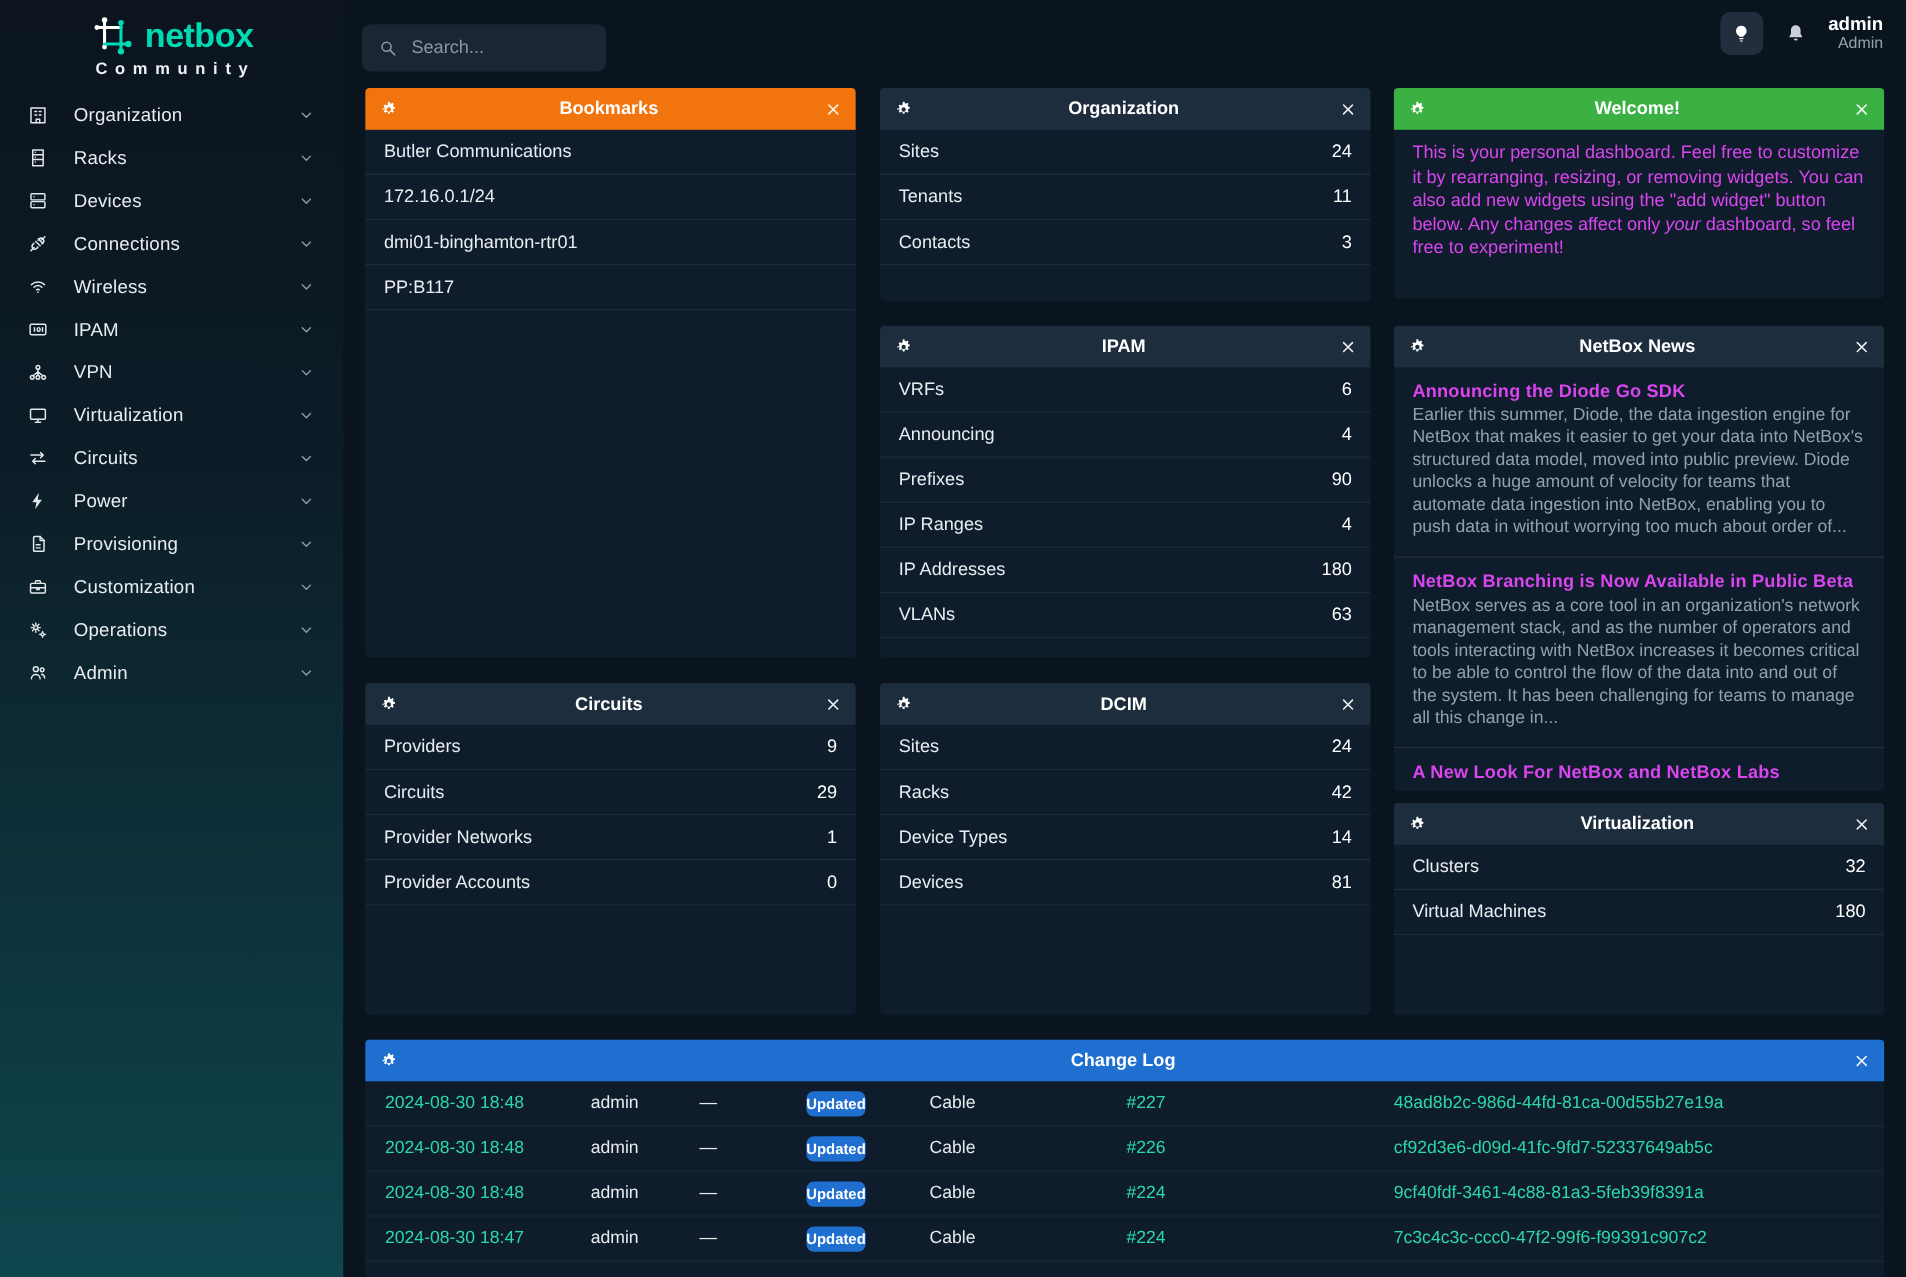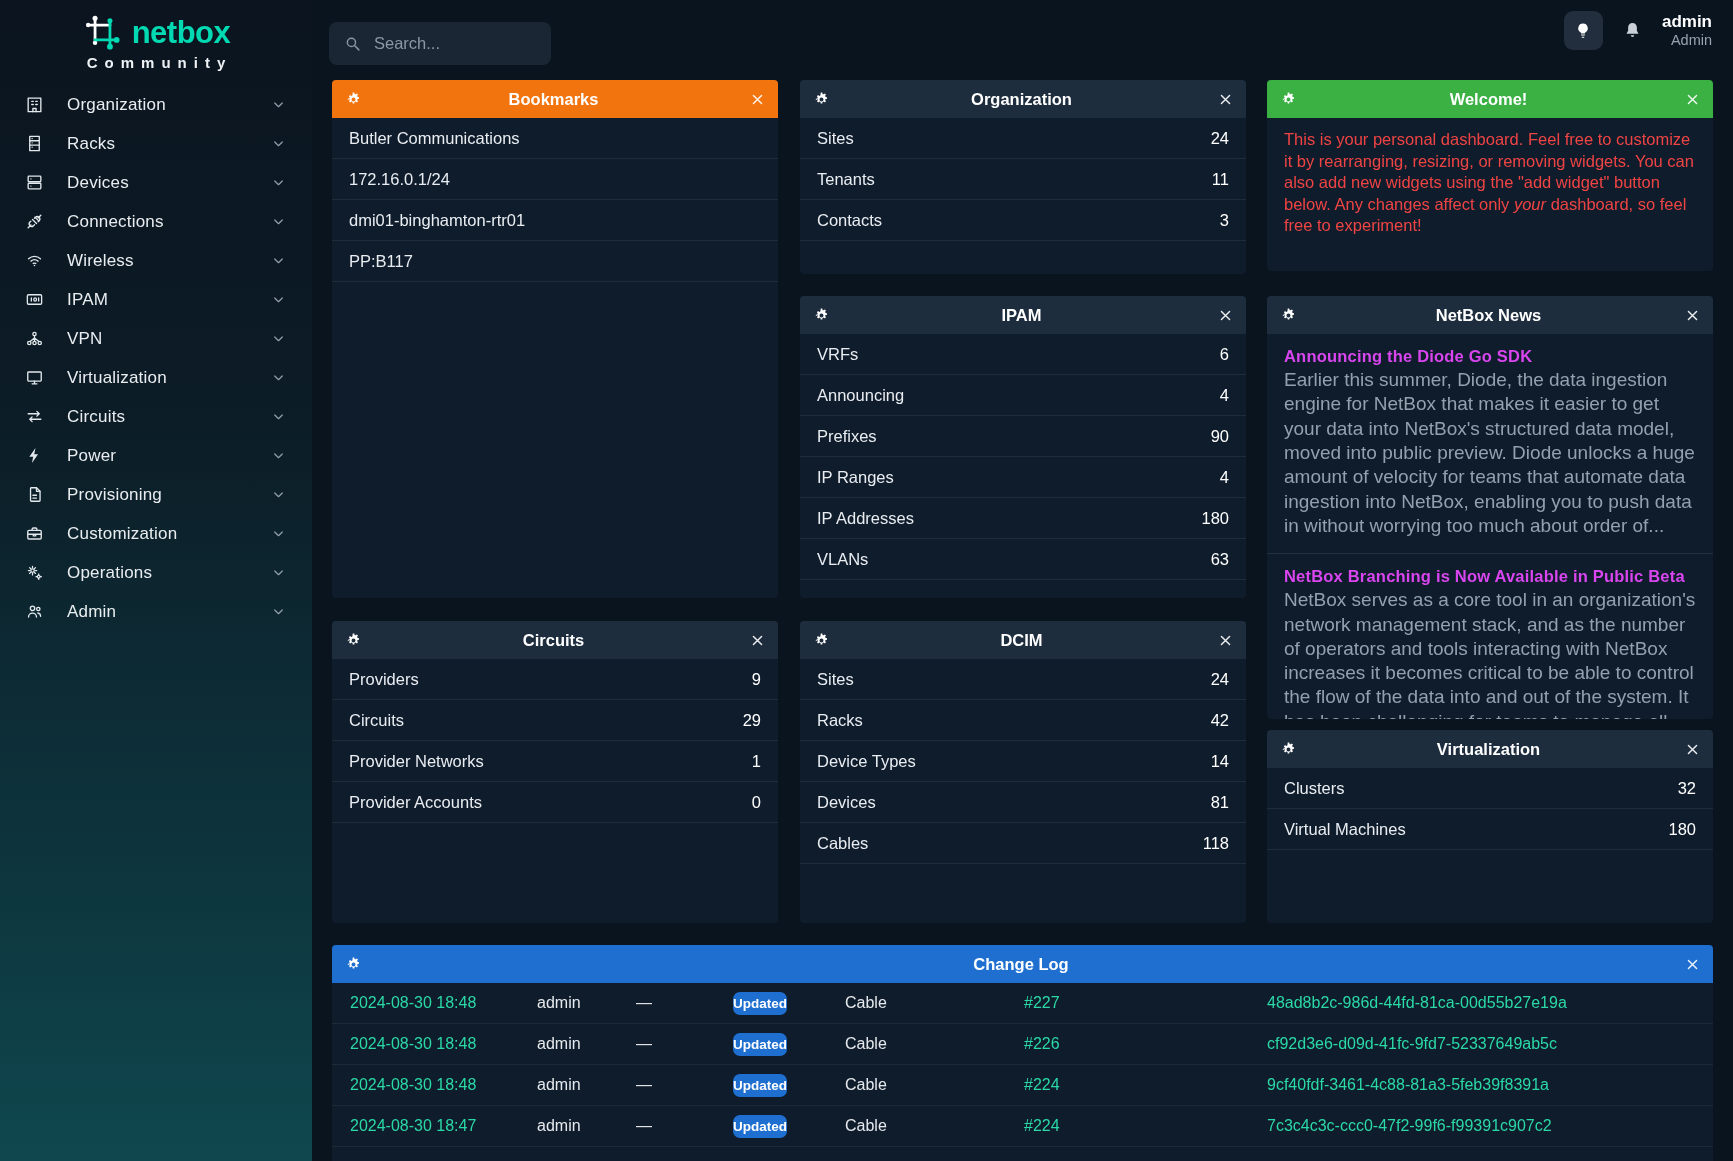--- a/index.html
+++ b/index.html
@@ -59,27 +59,27 @@
   .w-welcome .widget-header{background:var(--welcome-header,#3bb144)}
   .w-changelog .widget-header{background:var(--changelog-header,#1e6fd0)}
   
   .count-row,.bm-row{
     display:flex;justify-content:space-between;align-items:center;height:40px;
     padding:0 17px;border-bottom:1px solid rgba(255,255,255,.07);font-size:16.5px;
   }
   .count-label,.bm-label{color:#e9edf2;cursor:pointer}
   .count-value{color:#fff;cursor:pointer}
   
-  .welcome-body{padding:11px 17px;font-size:16.5px;line-height:1.31;color:#ef4444}
+  .welcome-body{padding:11px 17px;font-size:16.5px;line-height:1.31;color:#d946ef}
   .welcome-body em{font-style:italic}
   
   .article{padding:13px 17px 15px;border-bottom:1px solid rgba(255,255,255,.09)}
   .article:last-child{border-bottom:none}
   .article-title{font-size:16.5px;font-weight:600;color:#d946ef;letter-spacing:.2px;cursor:pointer}
-  .article-body{margin-top:2px;font-size:19px;color:#93a0ae;line-height:1.28}
+  .article-body{margin-top:2px;font-size:16px;color:#93a0ae;line-height:1.28}
   .article-body:empty{display:none}
   
   .cl-grid{display:grid;grid-template-columns:187px 99px 97px 112px 179px 243px 1fr;align-items:center;padding:0 18px}
   .cl-head{height:40px;border-bottom:1px solid rgba(255,255,255,.09)}
   .cl-col{font-size:12.5px;font-weight:bold;color:#a9b3bd;letter-spacing:.5px}
   .cl-row{height:40px;border-bottom:1px solid rgba(255,255,255,.06);font-size:16px}
   .cell-time,.cell-object,.cell-request{color:var(--accent-teal,#2bd9a7);cursor:pointer}
   .cell-user,.cell-fullname,.cell-type{color:#e6eaee}
   .badge{
     display:inline-block;background:var(--badge-updated,#1e6fd0);color:#fff;
@@ -599,24 +599,20 @@
       <div class="count-row">
         <span class="count-label">Device Types</span>
         <span class="count-value">14</span>
       </div>
 
       <div class="count-row">
         <span class="count-label">Devices</span>
         <span class="count-value">81</span>
       </div>
 
-      <div class="count-row">
-        <span class="count-label">Cables</span>
-        <span class="count-value">118</span>
-      </div>
     </div>
 </div>
 
 <div class="widget w-virtualization">
   <div class="widget-header">
     <span class="icon gear">
         <svg viewBox="0 0 24 24" fill="currentColor" stroke="none" fill-rule="evenodd">
           <path d="M10.9 2h2.2l.4 2.1c.52.15 1.02.36 1.47.62l1.78-1.2 1.56 1.56-1.2 1.78c.26.45.47.95.62 1.47l2.1.4v2.2l-2.1.4a6.9 6.9 0 0 1-.62 1.47l1.2 1.78-1.56 1.56-1.78-1.2c-.45.26-.95.47-1.47.62l-.4 2.1h-2.2l-.4-2.1a6.9 6.9 0 0 1-1.47-.62l-1.78 1.2-1.56-1.56 1.2-1.78a6.9 6.9 0 0 1-.62-1.47L4 13.1v-2.2l2.1-.4c.15-.52.36-1.02.62-1.47l-1.2-1.78L7.08 5.7l1.78 1.2c.45-.26.95-.47 1.47-.62l.4-2.1zM12 9.2a2.8 2.8 0 1 0 0 5.6 2.8 2.8 0 0 0 0-5.6z"></path>
         </svg>
       </span>

